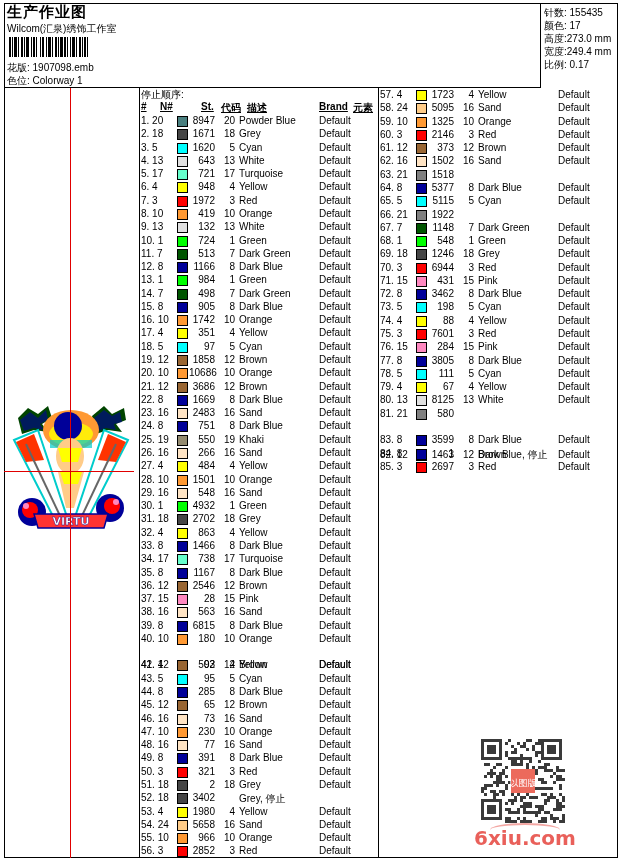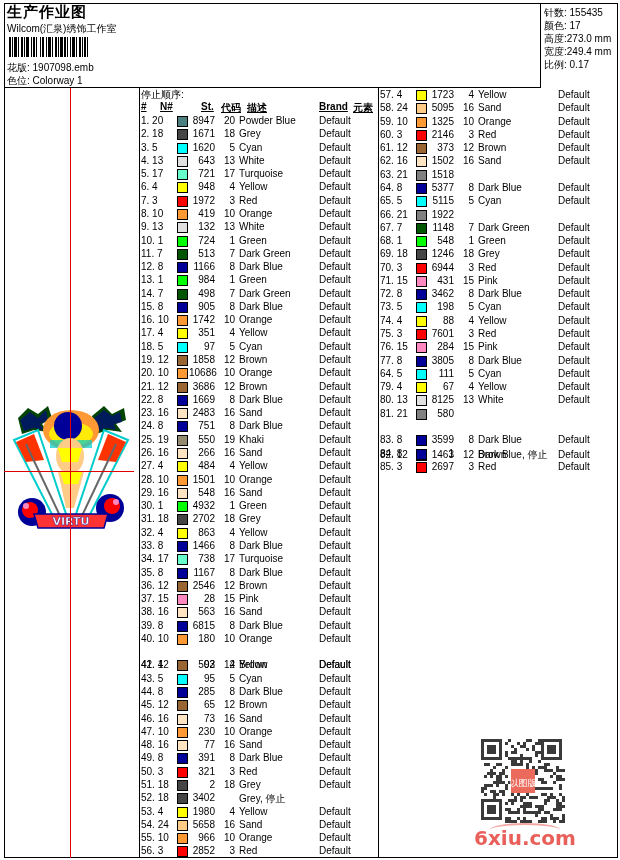--- a/index.html
+++ b/index.html
@@ -788,21 +788,21 @@
     </div>
     <div class="row" style="left: 380px; top: 354.6px; width: 236px;">
       <span class="c-idx">77. 8</span>
       <span class="c-sw" style="background: rgb(0, 0, 153);"></span>
       <span class="c-st">3805</span>
       <span class="c-code">8</span>
       <span class="c-desc">Dark Blue</span>
       <span class="c-brand">Default</span>
     </div>
     <div class="row" style="left: 380px; top: 367.88px; width: 236px;">
-      <span class="c-idx">64. 5</span>
+      <span class="c-idx">78. 5</span>
       <span class="c-sw" style="background: rgb(0, 255, 255);"></span>
       <span class="c-st">111</span>
       <span class="c-code">5</span>
       <span class="c-desc">Cyan</span>
       <span class="c-brand">Default</span>
     </div>
     <div class="row" style="left: 380px; top: 381.16px; width: 236px;">
       <span class="c-idx">79. 4</span>
       <span class="c-sw" style="background: rgb(255, 255, 0);"></span>
       <span class="c-st">67</span>

